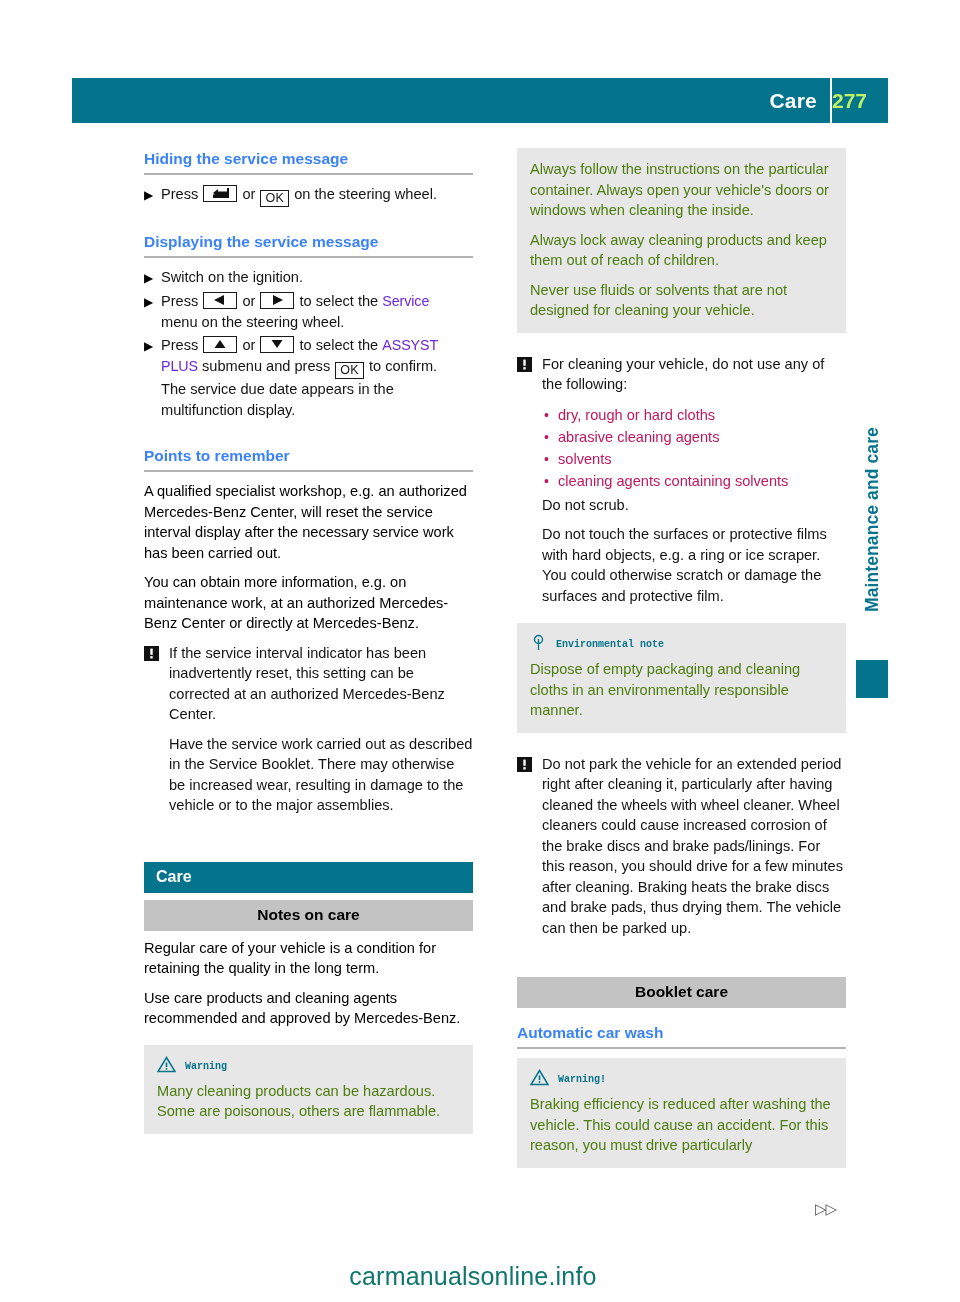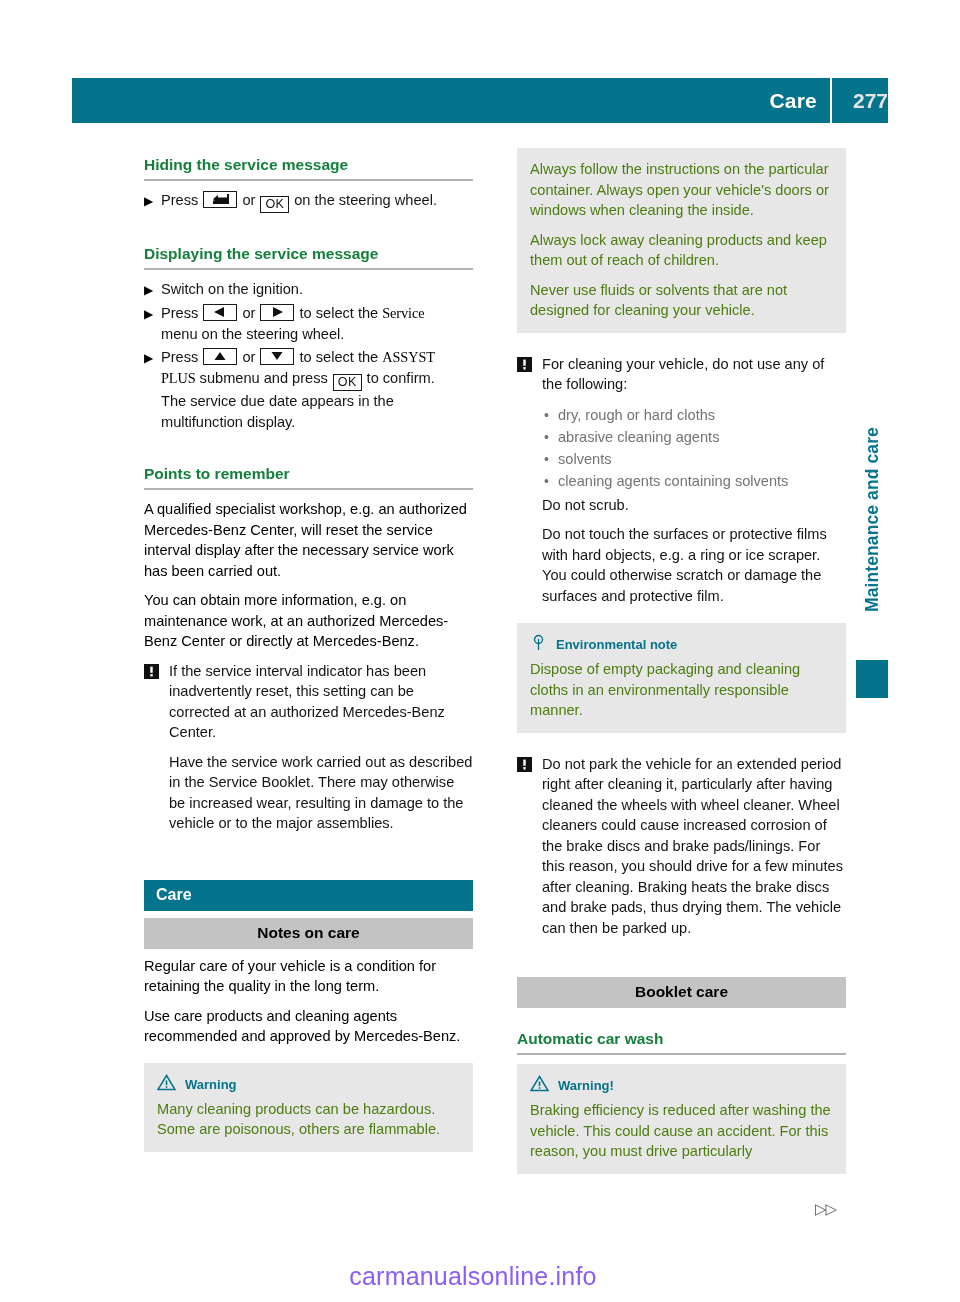--- a/index.html
+++ b/index.html
@@ -37,25 +37,25 @@
     font-weight: bold;
     letter-spacing: .2px;
     padding-right: 13px;
   }
   .header-sep {
     width: 2px;
     height: 45px;
     background: #ffffff;
   }
   .header-page {
-    color: #e5e5e5;
+    color: #bef264;
     font-size: 21px;
     font-weight: bold;
     width: 56px;
-    text-align: right;
+    text-align: left;
   }
 
   
   .side-tab {
     position: absolute;
     left: 856px;
     top: 375px;
     width: 32px;
     height: 300px;
   }
@@ -89,23 +89,23 @@
     width: 702px;
     display: flex;
     gap: 44px;
   }
   .col { width: 329px; }
 
   
   h2.sub {
     font-size: 15.5px;
     font-weight: bold;
-    color: #15803d;
+    color: #3b82f6;
     padding-bottom: 5px;
-    margin-top: 8px;
+    margin-top: 2px;
   }
   .rule {
     border-bottom: 2px solid #b2b2b2;
     margin-bottom: 9px;
   }
   p.body {
     font-size: 14.6px;
     line-height: 20.5px;
     color: #000000;
     margin-bottom: 9px;
@@ -147,23 +147,23 @@
   }
   .key svg { display: block; }
   .key.ok {
     font-size: 12.5px;
     font-weight: normal;
     letter-spacing: .3px;
     padding: 0 4px;
     font-family: "Liberation Sans", sans-serif;
   }
   .mono {
-    font-family: Liberation Serif, serif;
+    font-family: Liberation Sans, sans-serif;
     font-size: 14.3px;
-    color: #000000;
+    color: #6d28d9;
     letter-spacing: -0.1px;
     margin-top: 22px;
   }
 
   
   .greybox {
     background: #e7e7e7;
     padding: 11px 13px 12px 13px;
     margin-bottom: 14px;
   }
@@ -175,22 +175,23 @@
   }
   .greybox p:last-child { margin-bottom: 0; }
   .note-head {
     display: flex;
     align-items: center;
     gap: 9px;
     margin-bottom: 4px;
   }
   .note-title {
     color: #04738c;
-    font-size: 13px;
-    font-weight: bold;
+    font-size: 10px;
+    font-weight: bold;
+    font-family: Liberation Mono, monospace;
   }
 
   
   .caution {
     display: flex;
     margin-bottom: 10px;
   }
   .caution-icon {
     flex: 0 0 auto;
     width: 25px;
@@ -205,21 +206,21 @@
   .caution-body p { margin-bottom: 9px; }
   .caution-body p:last-child { margin-bottom: 0; }
 
   ul.bullets {
     list-style: none;
     margin: 3px 0 3px 0;
   }
   ul.bullets li {
     font-size: 14.6px;
     line-height: 22px;
-    color: #737373;
+    color: #be185d;
     padding-left: 16px;
     position: relative;
   }
   ul.bullets li:before {
     content: "\2022";
     position: absolute;
     left: 2px;
     top: 0;
     font-size: 14px;
   }
@@ -249,21 +250,21 @@
     color: #595959;
     font-size: 15px;
     letter-spacing: -1px;
   }
   .watermark {
     position: absolute;
     left: 0;
     top: 1262px;
     width: 960px;
     text-align: center;
-    color: #8b5cf6;
+    color: #0f766e;
     font-size: 25px;
     letter-spacing: .2px;
     padding-right: 14px;
   }
 </style>
 </head>
 <body>
 
 <div class="page">
 

